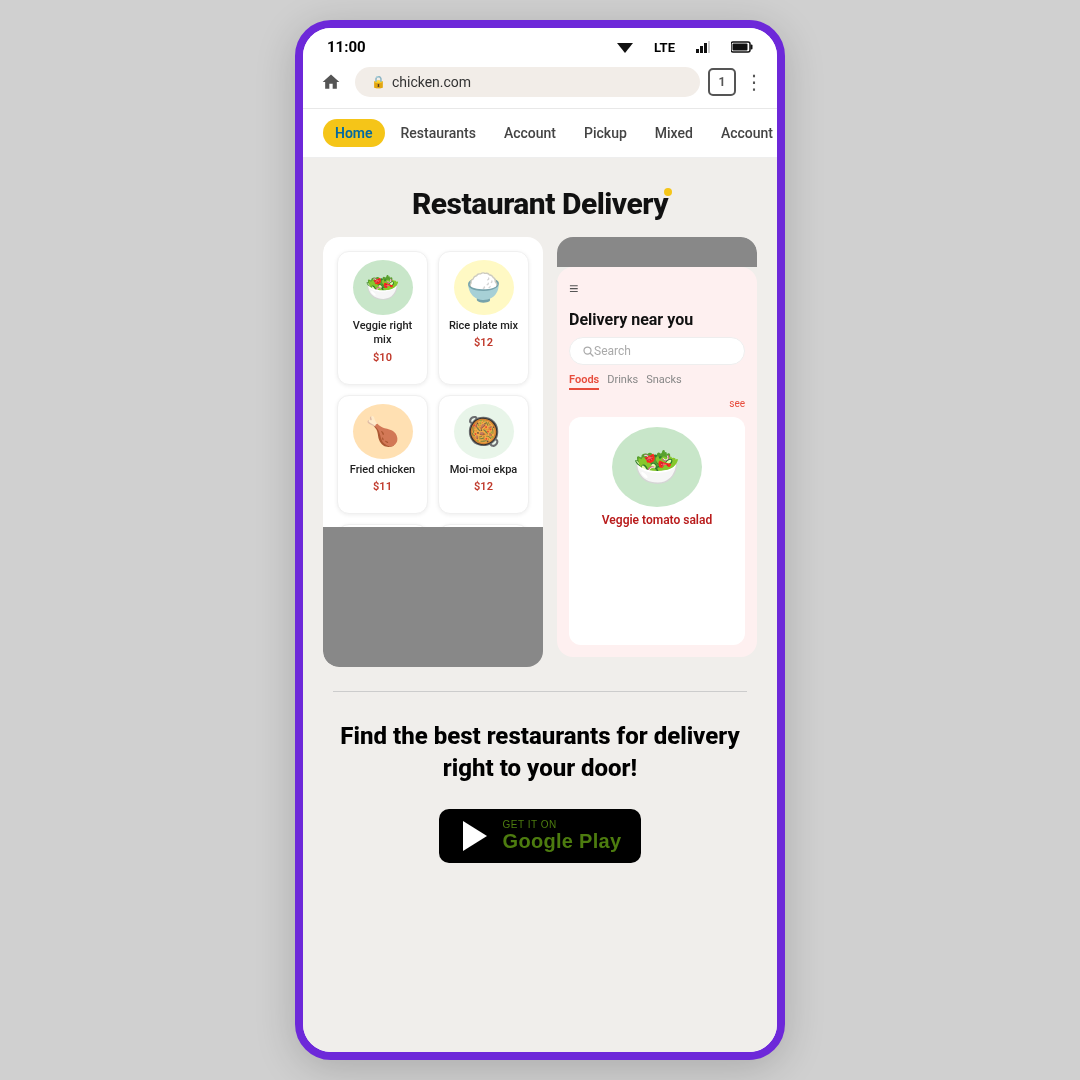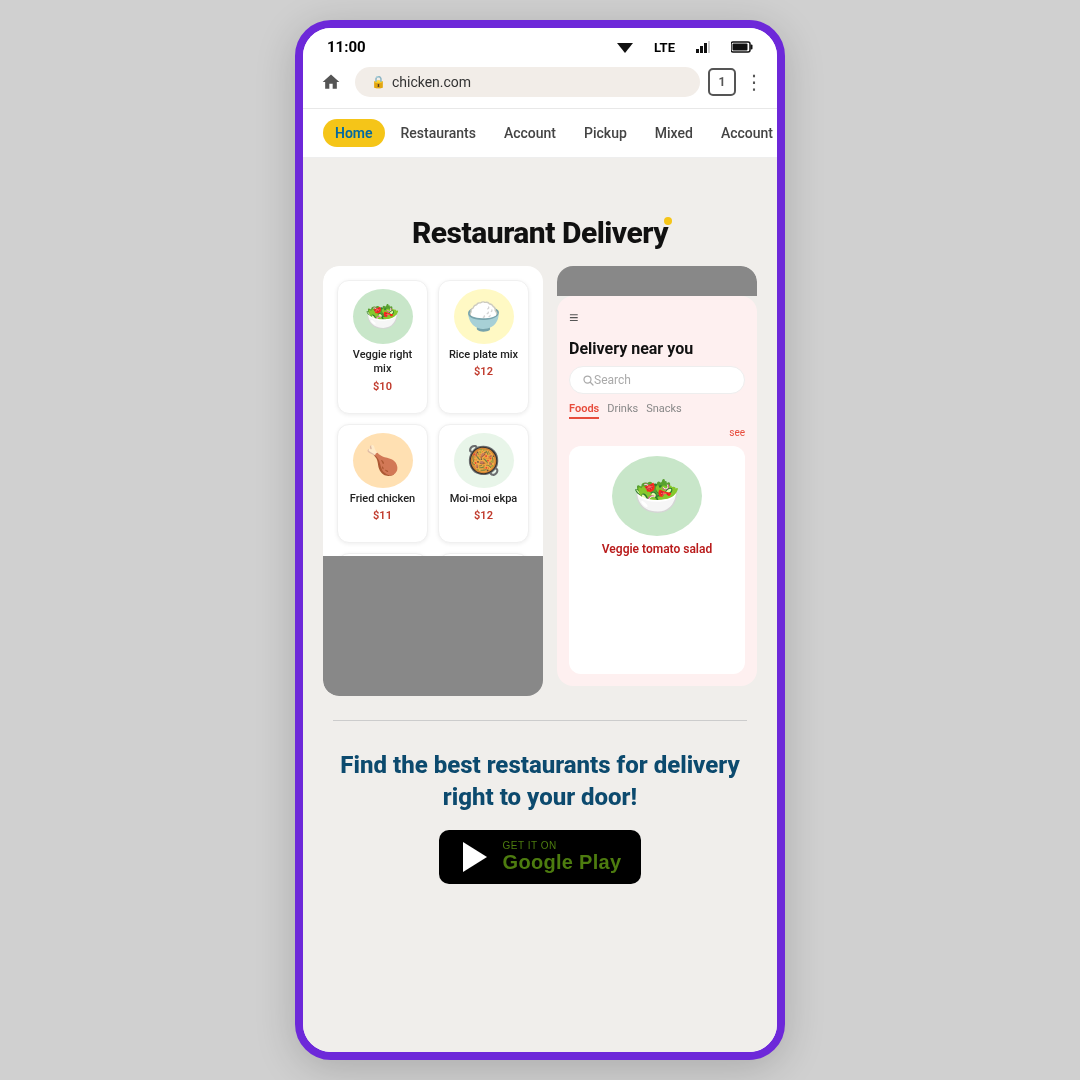--- a/index.html
+++ b/index.html
@@ -96,21 +96,20 @@
     .nav-item.active {
       background: #f5c518;
       color: #0369a1;
       font-weight: 600;
     }
     
     .hero-section {
       background: #f0eeeb;
       padding: 28px 20px 16px 20px;
       text-align: center;
-      margin-top: 29px;
     }
     .hero-title {
       font-size: 30px;
       font-weight: 800;
       color: #111;
       letter-spacing: -0.5px;
       position: relative;
       display: inline-block;
     }
     .hero-title .dot {
@@ -282,23 +281,23 @@
     }
     
     .bottom-section {
       background: #f0eeeb;
       padding: 28px 20px 40px 20px;
       text-align: center;
     }
     .bottom-title {
       font-size: 24px;
       font-weight: 800;
-      color: #0c4a6e;
+      color: #000000;
       line-height: 1.35;
-      margin-bottom: 16px;
+      margin-bottom: 24px;
     }
     .google-play-btn {
       display: inline-flex;
       align-items: center;
       background: #000;
       color: #4d7c0f;
       border-radius: 10px;
       padding: 10px 20px;
       gap: 12px;
       cursor: pointer;

